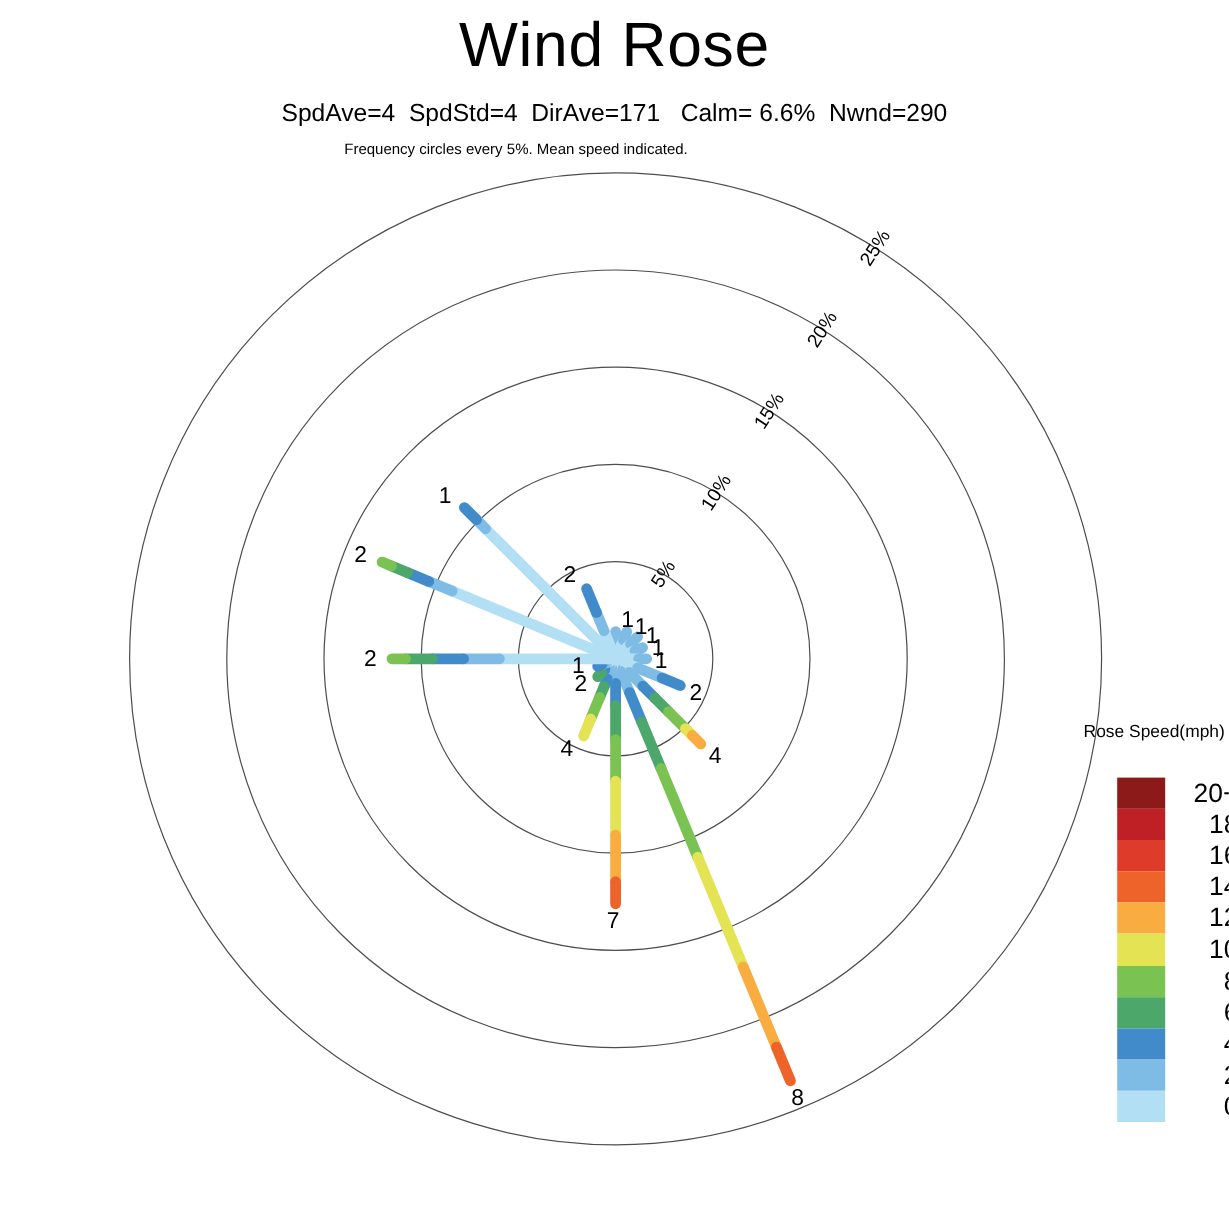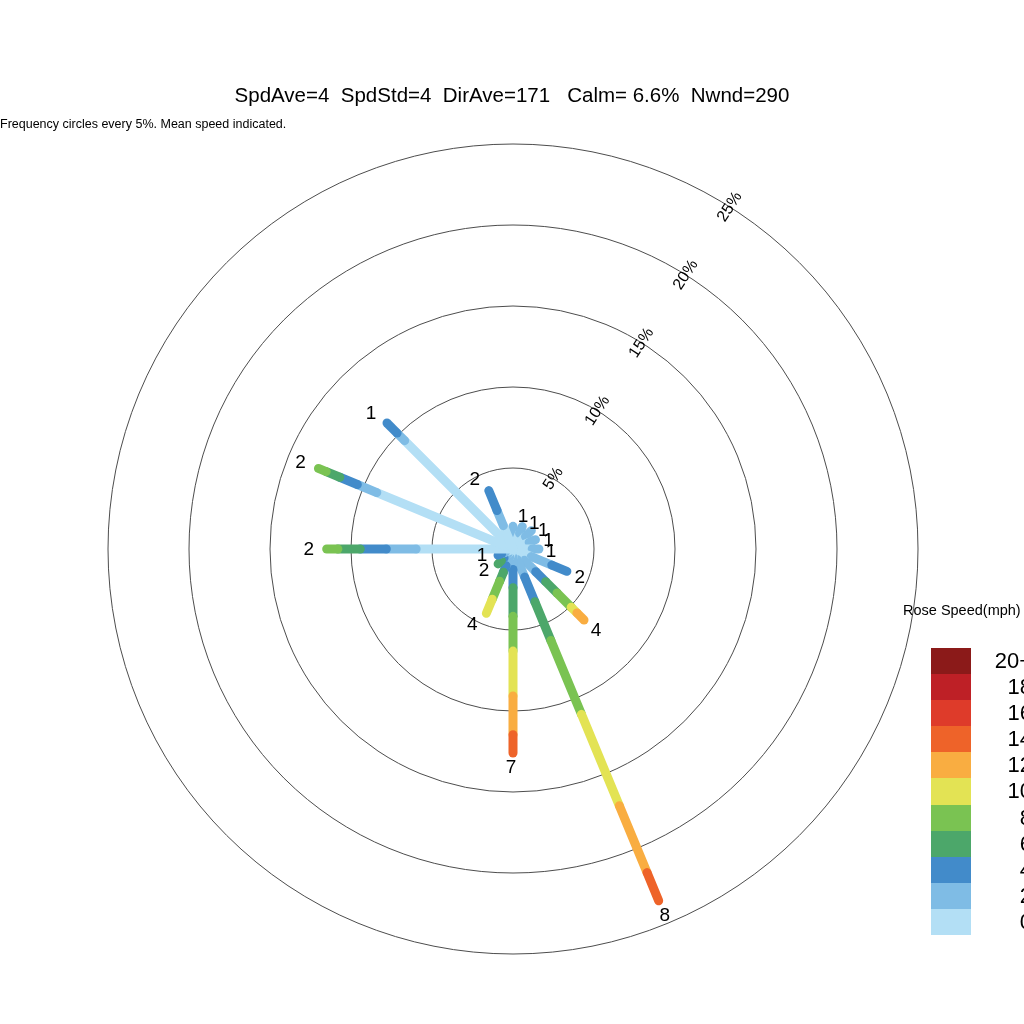--- a/index.html
+++ b/index.html
@@ -3,38 +3,39 @@
 <meta charset="utf-8">
 <style>
   html,body{margin:0;padding:0;background:#ffffff;}
   body{width:1024px;height:1024px;position:relative;overflow:hidden;
        font-family:"Liberation Sans", sans-serif;color:#000;}
   #root{position:absolute;inset:0;}
   .title{position:absolute;top:8px;left:0;width:1024px;text-align:center;
          font-size:52px;font-weight:400;letter-spacing:0.5px;}
   .stats{position:absolute;top:83px;left:0;width:1024px;text-align:center;
          font-size:20.5px;white-space:pre;}
-  .note{position:absolute;top:117px;left:0;width:860px;
+  .note{position:absolute;top:117px;left:0;width:860px;text-align:center;
         font-size:12.5px;}
   svg.rose{position:absolute;left:0;top:0;width:1024px;height:1024px;}
   .ring{fill:none;stroke:#4d4d4d;stroke-width:1;}
   .ringlabel{font-family:"Liberation Sans",sans-serif;font-size:16px;fill:#000;}
   .petallabel{font-family:"Liberation Sans",sans-serif;font-size:19px;fill:#000;}
   .legend-title{position:absolute;font-size:14.5px;left:903px;top:602px;white-space:nowrap;}
   .legend-wrap{position:absolute;left:931px;top:648px;}
   .legend-row{display:flex;align-items:center;height:26.1px;}
   .swatch{width:40px;height:26.1px;}
   .legend-label{font-size:22px;width:54px;text-align:right;padding-left:7px;
                 line-height:26.1px;}
 </style>
 </head>
 <body>
 
 <div id="root">
 
+  <div class="title">Wind Rose</div>
   <div class="stats">SpdAve=4  SpdStd=4  DirAve=171   Calm= 6.6%  Nwnd=290</div>
   <div class="note">Frequency circles every 5%. Mean speed indicated.</div>
 
   <svg class="rose" viewBox="0 0 1024 1024">
     <g id="rings">
         <circle cx="513" cy="549" r="81" class="ring"></circle>
         <circle cx="513" cy="549" r="162" class="ring"></circle>
         <circle cx="513" cy="549" r="243" class="ring"></circle>
         <circle cx="513" cy="549" r="324" class="ring"></circle>
         <circle cx="513" cy="549" r="405" class="ring"></circle>

